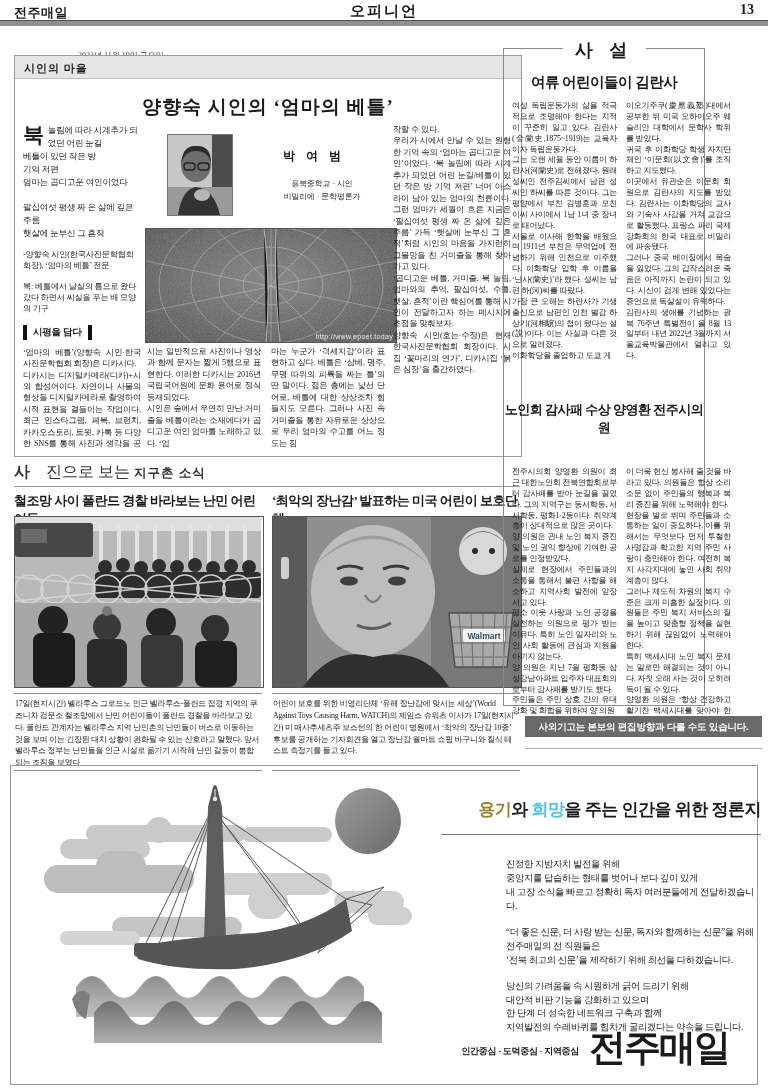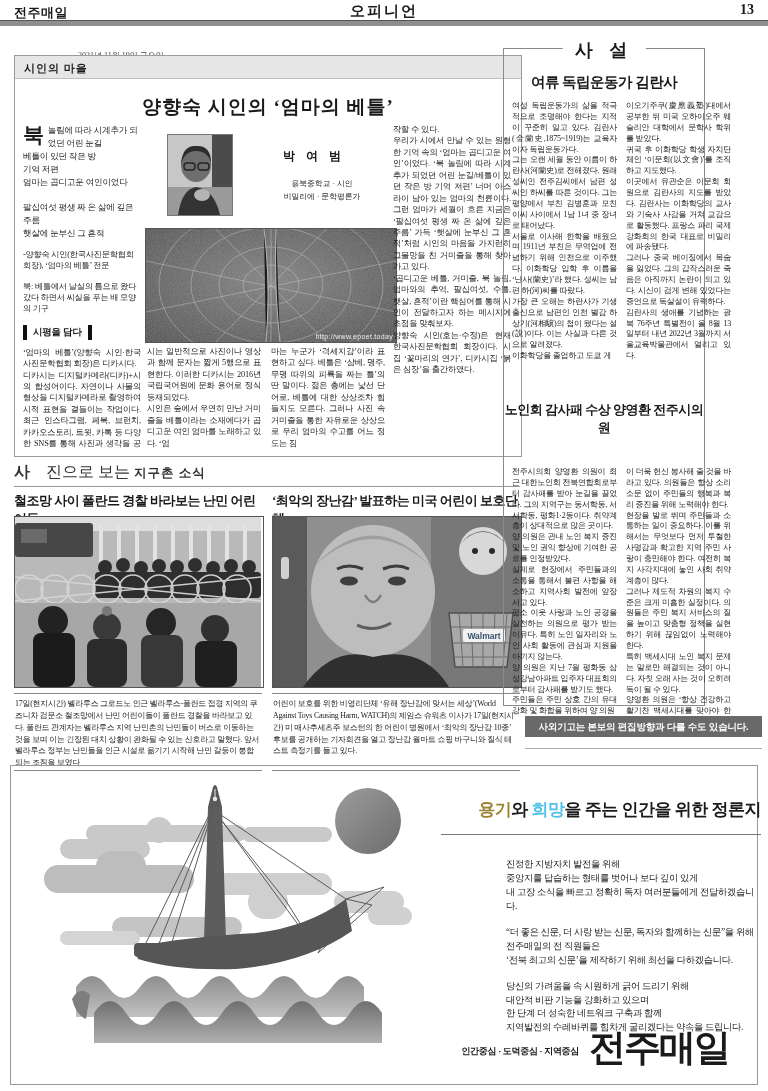--- a/index.html
+++ b/index.html
@@ -276,21 +276,21 @@
             <text x="211" y="122" text-anchor="middle" font-family="Liberation Sans, DejaVu Sans, sans-serif" font-size="8.5" font-weight="bold" fill="#33506e">Walmart</text>
           </g>
         </svg>
       </div>
       <div class="wcap pre">어린이 보호를 위한 비영리단체 ‘유해 장난감에 맞서는 세상’(World Against Toys Causing Harm, WATCH)의 제임스 슈워츠 이사가 17일(현지시간) 미 매사추세츠주 보스턴의 한 어린이 병원에서 ‘최악의 장난감 10종’ 후보를 공개하는 기자회견을 열고 장난감 월마트 쇼핑 바구니와 질식 테스트 측정기를 들고 있다.</div>
     </div>
   </div>
 
   <div id="edit">
     <div id="edit-title">사 설</div>
-    <div class="etitle" id="etitle1">여류 독립운동가 김란사</div>
+    <div class="etitle" id="etitle1">여류 어린이들이 김란사</div>
     <div class="ebody" id="ebody1">
       <div class="ecol pre">여성 독립운동가의 삶을 적극적으로 조명해야 한다는 지적이 꾸준히 일고 있다. 김란사(金蘭史,1875~1919)는 교육자이자 독립운동가다.
 그는 오랜 세월 동안 이름이 하란사(河蘭史)로 전해졌다. 원래 성씨인 전주김씨에서 남편 성씨인 하씨를 따른 것이다. 그는 평양에서 부친 김병훈과 모친 이씨 사이에서 1남 1녀 중 장녀로 태어났다.
 서울로 이사해 한학을 배웠으며 1911년 부친은 무역업에 전념하기 위해 인천으로 이주했다. 이화학당 입학 후 이름을 ‘난사(蘭史)’라 했다. 성씨는 남편 하(河)씨를 따랐다.
 가장 큰 오해는 하란사가 기생 출신으로 남편인 인천 별감 하상기(河相驥)의 첩이 됐다는 설(說)이다. 이는 사실과 다른 것으로 알려졌다.
 이화학당을 졸업하고 도쿄 게</div>
       <div class="ecol pre">이오기주쿠(慶應義塾)대에서 공부한 뒤 미국 오하이오주 웨슬리안 대학에서 문학사 학위를 받았다.
 귀국 후 이화학당 학생 자치단체인 ‘이문회(以文會)’를 조직하고 지도했다.
 이곳에서 유관순은 이문회 회원으로 김란사의 지도를 받았다. 김란사는 이화학당의 교사와 기숙사 사감을 거쳐 교감으로 활동했다. 프랑스 파리 국제 강화회의 한국 대표로 비밀리에 파송됐다.
 그러나 중국 베이징에서 목숨을 잃었다. 그의 갑작스러운 죽음은 아직까지 논란이 되고 있다. 시신이 검게 변해 있었다는 증언으로 독살설이 유력하다.

